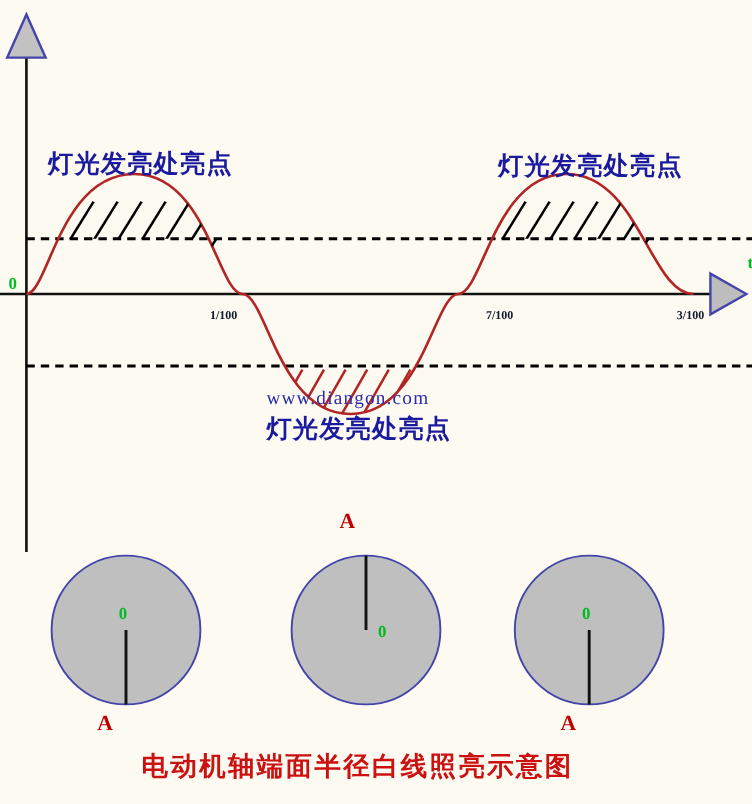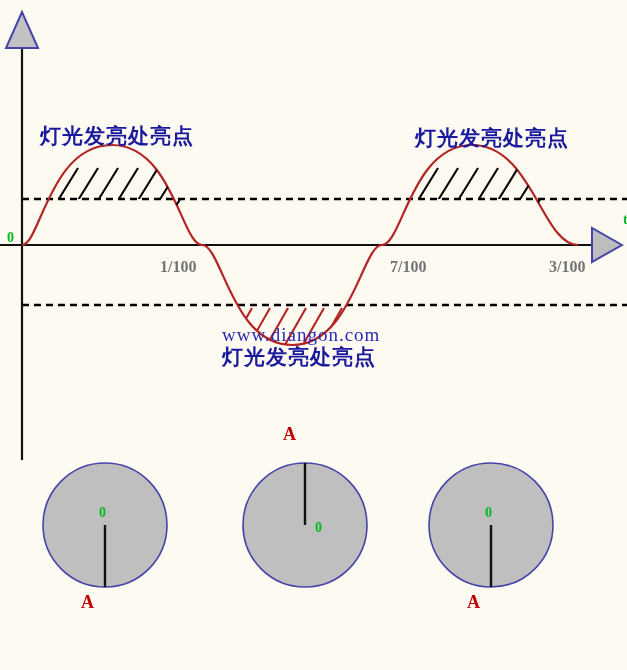--- a/index.html
+++ b/index.html
@@ -39,35 +39,36 @@
     font-size: 21px;
     letter-spacing: 1px;
   }
   .label-green {
     color: #00bb22;
     font-family: "Liberation Serif", serif;
     font-weight: bold;
     font-size: 14px;
   }
   .label-green-small {
-    color: #737373;
-    font-family: "Liberation Serif", serif;
-    font-weight: bold;
-    font-size: 16px;
+    color: #0f172a;
+    font-family: "Liberation Serif", serif;
+    font-weight: bold;
+    font-size: 10px;
+    margin-left: 15px;
   }
   .label-red {
     color: #c00000;
     font-family: "Liberation Serif", serif;
     font-weight: bold;
     font-size: 18px;
   }
   .watermark {
     color: #2a2ab0;
     font-family: "Liberation Serif", serif;
-    font-size: 19px;
+    font-size: 16px;
     letter-spacing: 1px;
   }
   .title-red {
     color: #cc1111;
     font-family: "Liberation Serif", serif;
     font-weight: bold;
     font-size: 22px;
     letter-spacing: 2px;
   }
 </style>
@@ -185,14 +186,15 @@
 
   <div class="txt label-green" style="left:99px; top:506px;">0</div>
   <div class="txt label-red" style="left:81px; top:593px;">A</div>
 
   <div class="txt label-green" style="left:315px; top:521px;">0</div>
   <div class="txt label-red" style="left:283px; top:425px;">A</div>
 
   <div class="txt label-green" style="left:485px; top:506px;">0</div>
   <div class="txt label-red" style="left:467px; top:593px;">A</div>
 
+  <div class="txt title-red" style="left:118px; top:628px;">电动机轴端面半径白线照亮示意图</div>
 
 </div>
 
 </body></html>

